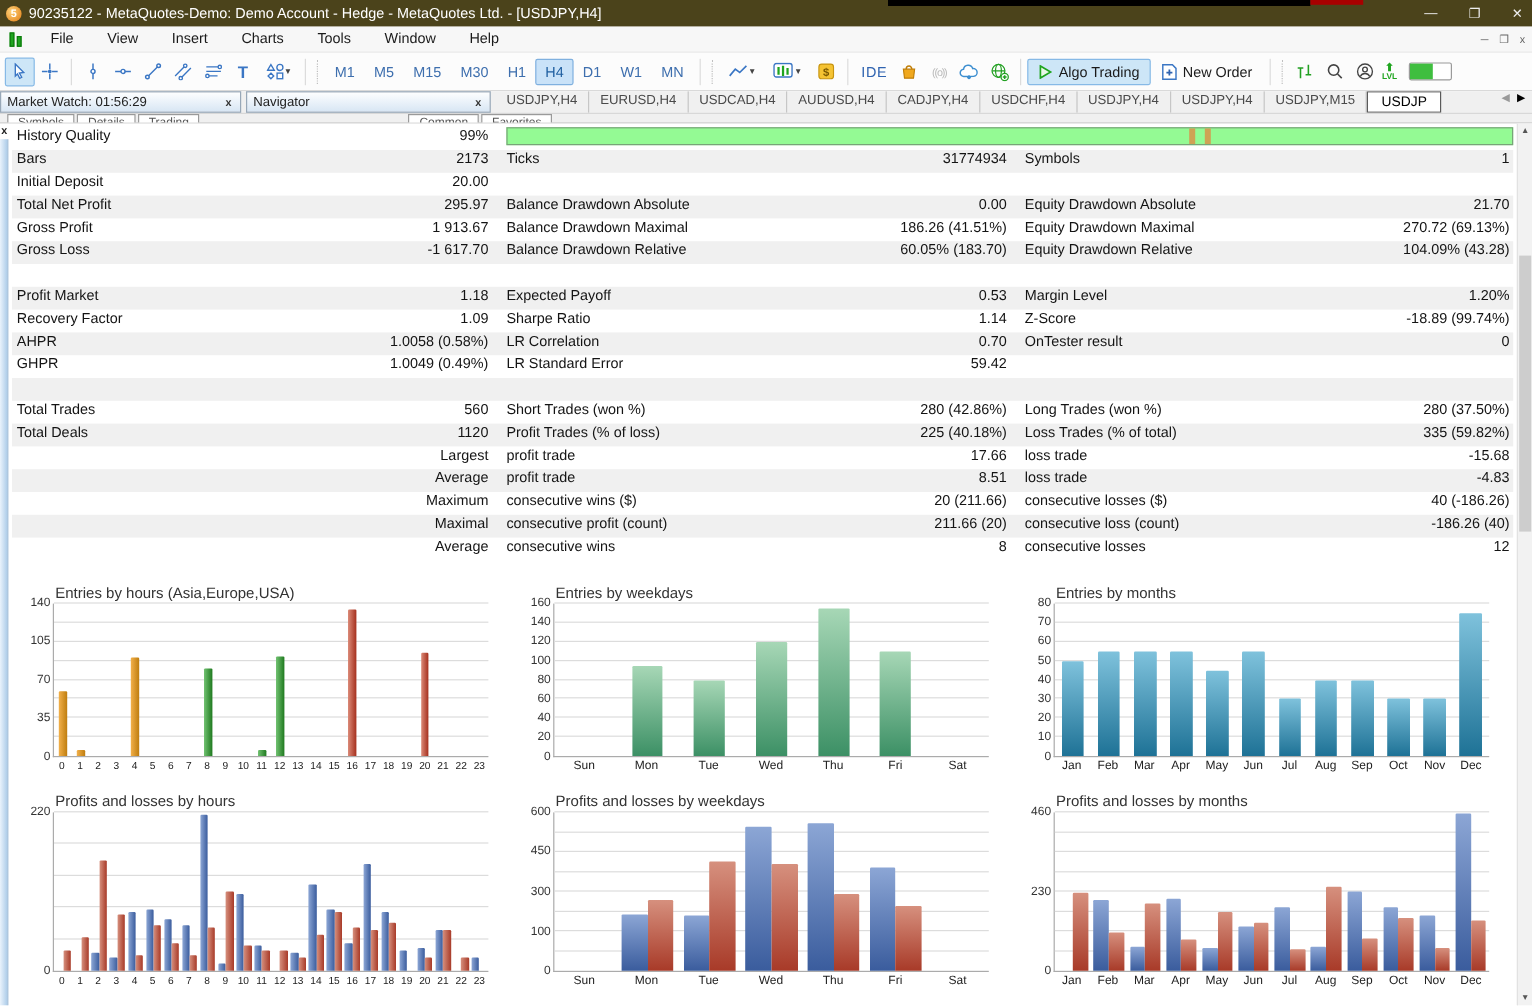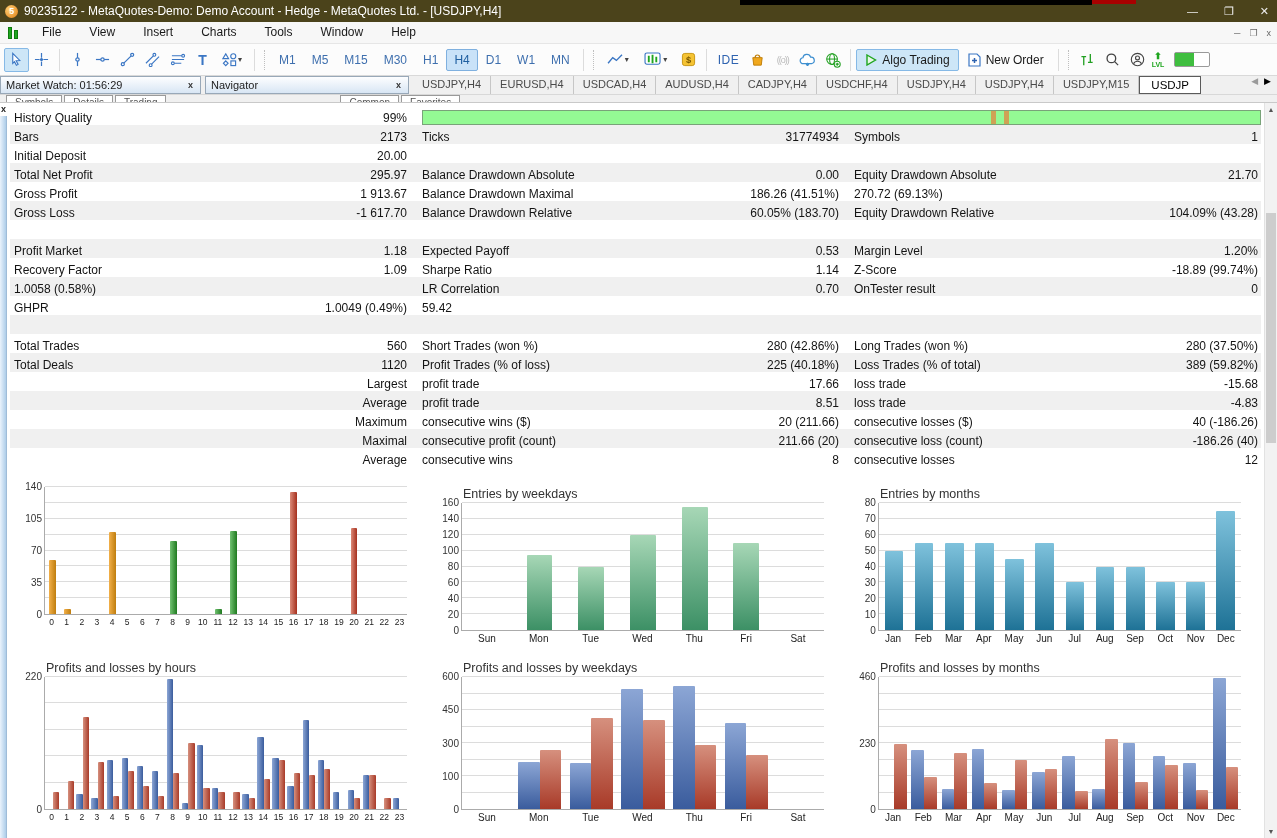--- a/index.html
+++ b/index.html
@@ -68,21 +68,21 @@
     background:linear-gradient(to right,#EAF3FC,#AECDE9);border-right:1px solid #9FBCD8;}
   .vscroll{position:absolute;right:0;top:0;bottom:0;width:13px;background:#F2F2F2;border-left:1px solid #E2E2E2;}
   .vscroll .arr{height:13px;display:flex;align-items:center;justify-content:center;font-size:7px;color:#555;}
   .vscroll .arr.down{position:absolute;bottom:0;left:0;right:0;}
   .vscroll .thumb{position:absolute;top:110px;left:1px;right:1px;height:230px;background:#CDCDCD;}
 
   
   .stats{margin-top:2px;font-size:12px;color:#141414;}
   .srow{height:19px;display:flex;align-items:center;}
   .srow.alt{background:#F0F0F0;}
-  .scell{display:flex;align-items:flex-end;height:100%;}
+  .scell{display:flex;align-items:flex-start;height:100%;}
   .c1{width:400px;padding-left:4px;}
   .c2{width:420px;margin-left:12px;}
   .c3{flex:1;margin-left:12px;}
   .slabel{flex:1;text-align:left;white-space:nowrap;overflow:hidden;}
   .svalue{text-align:right;white-space:nowrap;padding-right:3px;}
   .qcell{flex:1;margin-left:12px;}
   .qbar{position:relative;height:15px;width:100%;background:#94FA94;border:1px solid #79A379;}
   .qtick{position:absolute;top:0;bottom:0;width:5px;background:#CFA255;}
 
   
@@ -393,20 +393,21 @@
       <div class="srow">
         <div class="scell c1">
           <span class="slabel">Gross Profit</span>
           <span class="svalue">1 913.67</span>
         </div>
         <div class="scell c2">
           <span class="slabel">Balance Drawdown Maximal</span>
           <span class="svalue">186.26 (41.51%)</span>
         </div>
         <div class="scell c3">
+          <span class="slabel">Equity Drawdown Maximal</span>
           <span class="svalue">270.72 (69.13%)</span>
         </div>
       </div>
       <div class="srow alt">
         <div class="scell c1">
           <span class="slabel">Gross Loss</span>
           <span class="svalue">-1 617.70</span>
         </div>
         <div class="scell c2">
           <span class="slabel">Balance Drawdown Relative</span>
@@ -454,37 +455,39 @@
           <span class="slabel">Sharpe Ratio</span>
           <span class="svalue">1.14</span>
         </div>
         <div class="scell c3">
           <span class="slabel">Z-Score</span>
           <span class="svalue">-18.89 (99.74%)</span>
         </div>
       </div>
       <div class="srow alt">
         <div class="scell c1">
+          <span class="slabel">AHPR</span>
           <span class="svalue">1.0058 (0.58%)</span>
         </div>
         <div class="scell c2">
           <span class="slabel">LR Correlation</span>
           <span class="svalue">0.70</span>
         </div>
         <div class="scell c3">
           <span class="slabel">OnTester result</span>
           <span class="svalue">0</span>
         </div>
       </div>
       <div class="srow">
         <div class="scell c1">
           <span class="slabel">GHPR</span>
           <span class="svalue">1.0049 (0.49%)</span>
         </div>
         <div class="scell c2">
+          <span class="slabel">LR Standard Error</span>
           <span class="svalue">59.42</span>
         </div>
         <div class="scell c3">
           <span class="slabel"></span>
           <span class="svalue"></span>
         </div>
       </div>
       <div class="srow alt">
         <div class="scell c1">
           <span class="slabel"></span>
@@ -517,21 +520,21 @@
         <div class="scell c1">
           <span class="slabel">Total Deals</span>
           <span class="svalue">1120</span>
         </div>
         <div class="scell c2">
           <span class="slabel">Profit Trades (% of loss)</span>
           <span class="svalue">225 (40.18%)</span>
         </div>
         <div class="scell c3">
           <span class="slabel">Loss Trades (% of total)</span>
-          <span class="svalue">389 (59.82%)</span>
+          <span class="svalue">335 (59.82%)</span>
         </div>
       </div>
       <div class="srow">
         <div class="scell c1">
           <span class="slabel"></span>
           <span class="svalue">Largest</span>
         </div>
         <div class="scell c2">
           <span class="slabel">profit trade</span>
           <span class="svalue">17.66</span>
@@ -594,20 +597,21 @@
         </div>
         <div class="scell c3">
           <span class="slabel">consecutive losses</span>
           <span class="svalue">12</span>
         </div>
       </div>
     </div>
 
   <div class="charts" id="charts">
       <div class="chart">
+        <div class="ctitle">Entries by hours (Asia,Europe,USA)</div>
         <div class="plot" style="height: 128px;">
           <div class="grid" style="bottom: 12.5%;"></div>
           <div class="grid" style="bottom: 25%;"></div>
           <div class="grid" style="bottom: 37.5%;"></div>
           <div class="grid" style="bottom: 50%;"></div>
           <div class="grid" style="bottom: 62.5%;"></div>
           <div class="grid" style="bottom: 75%;"></div>
           <div class="grid" style="bottom: 87.5%;"></div>
           <div class="grid" style="bottom: 100%;"></div>
           <div class="ylab" style="bottom: -6px;">0</div>

